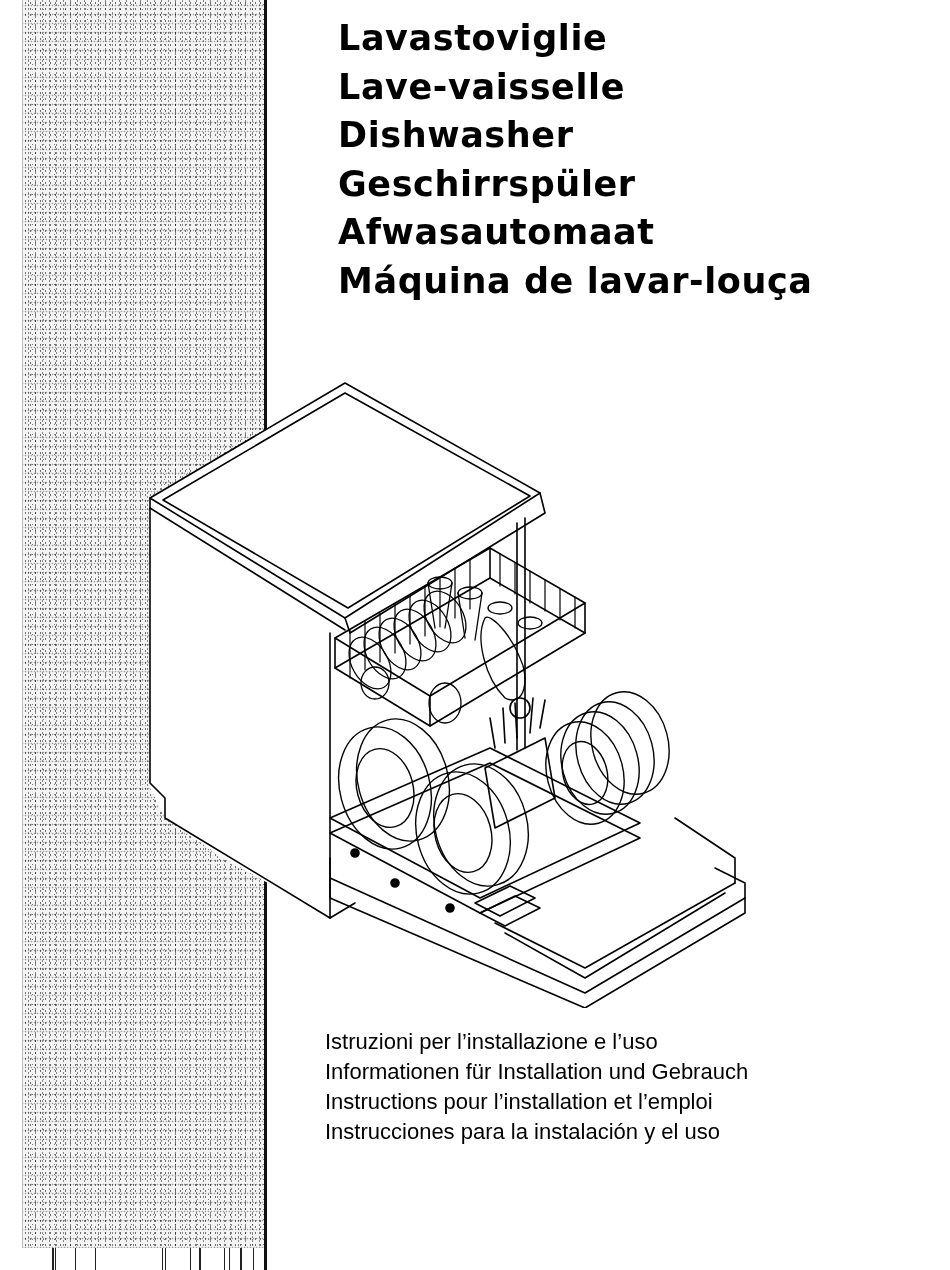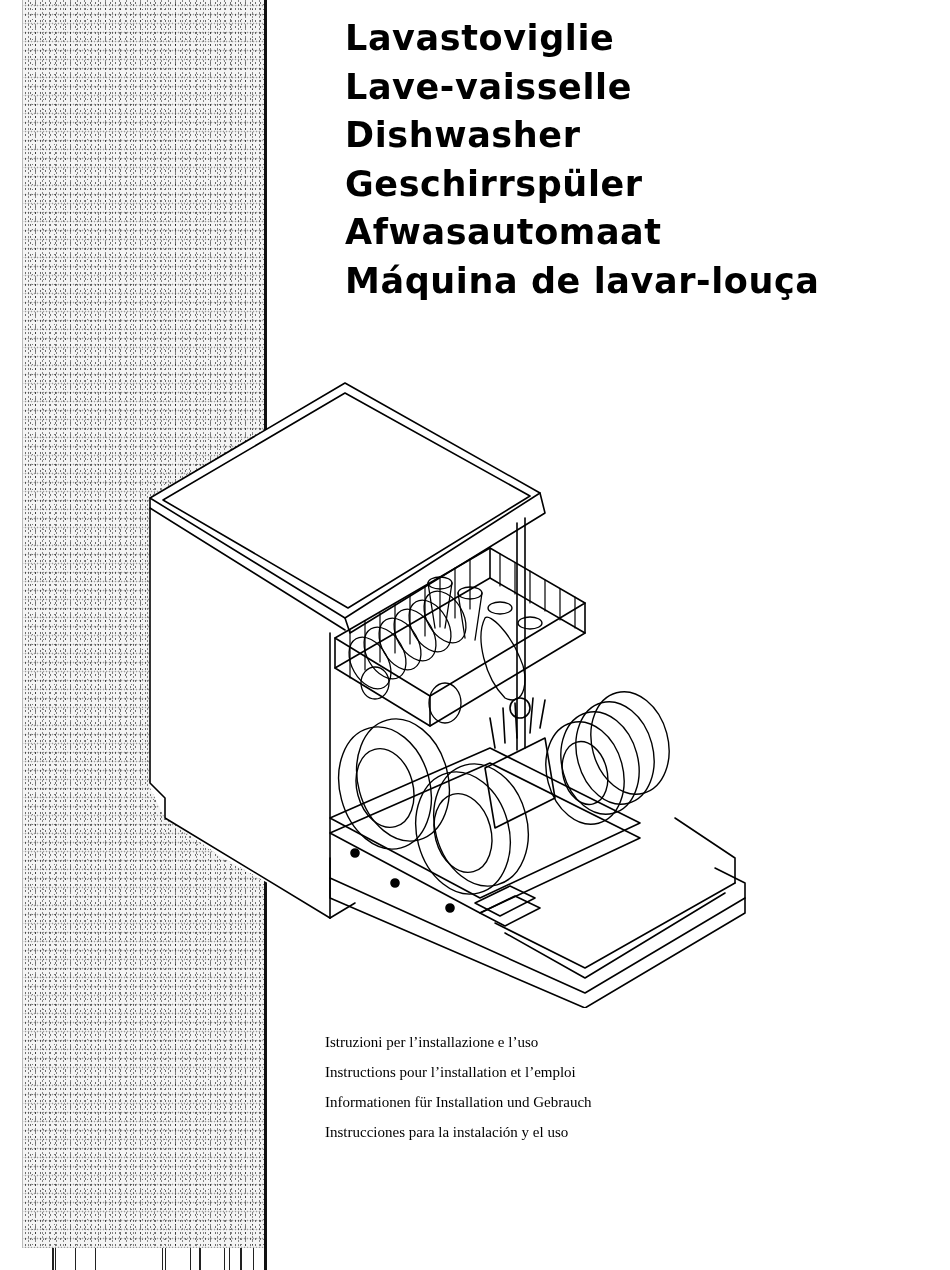--- a/index.html
+++ b/index.html
@@ -15,28 +15,28 @@
       radial-gradient(circle, rgba(0,0,0,0.5) 0.5px, transparent 0.9px);
     background-size: 5px 6px, 7px 4px, 3px 9px, 11px 5px;
     background-position: 0 0, 2px 3px, 1px 1px, 4px 2px;
     border-left: 1px solid #bbb;
   }
   .stipple-edge { position: absolute; left: 264px; top: 0; width: 3px; height: 1270px; background: #111; }
 
   .barcode { position: absolute; left: 22px; top: 1248px; width: 244px; height: 22px; }
   .barcode span { position: absolute; top: 0; height: 22px; background: #222; }
 
-  .titles { position: absolute; left: 345px; top: 14px; margin: 0; padding: 0; list-style: none; }
+  .titles { position: absolute; left: 338px; top: 14px; margin: 0; padding: 0; list-style: none; }
   .titles li {
     font-family: "DejaVu Sans", sans-serif; font-weight: bold;
     font-size: 35px; line-height: 48.5px; letter-spacing: 0.6px; white-space: nowrap;
   }
 
   .subtitles { position: absolute; left: 325px; top: 1027px; margin: 0; padding: 0; list-style: none; }
-  .subtitles li { font-family: Liberation Serif, serif; font-size: 15px; line-height: 30px; white-space: nowrap; }
+  .subtitles li { font-family: Liberation Sans, sans-serif; font-size: 22px; line-height: 30px; white-space: nowrap; }
 
   .illustration { position: absolute; left: 145px; top: 378px; width: 610px; height: 630px; }
   .illustration svg { width: 100%; height: 100%; }
 </style>
 </head>
 <body>
 
 <div class="stipple"></div>
 <div class="stipple-edge"></div>
 
@@ -142,16 +142,16 @@
     <path d="M360 555 L440 600 L580 515"></path>
     <path d="M530 440 L590 480 L590 505"></path>
 
     <path d="M330 525 L365 508 L390 520 L355 538 Z"></path>
     <path d="M335 535 L370 518 L395 530 L360 548 Z"></path>
   </svg>
 </div>
 
 <ul class="subtitles">
   <li>Istruzioni per l’installazione e l’uso</li>
+  <li>Informationen für Installation und Gebrauch</li>
   <li>Instructions pour l’installation et l’emploi</li>
-  <li>Informationen für Installation und Gebrauch</li>
   <li>Instrucciones para la instalación y el uso</li>
 </ul>
 
 </body></html>

